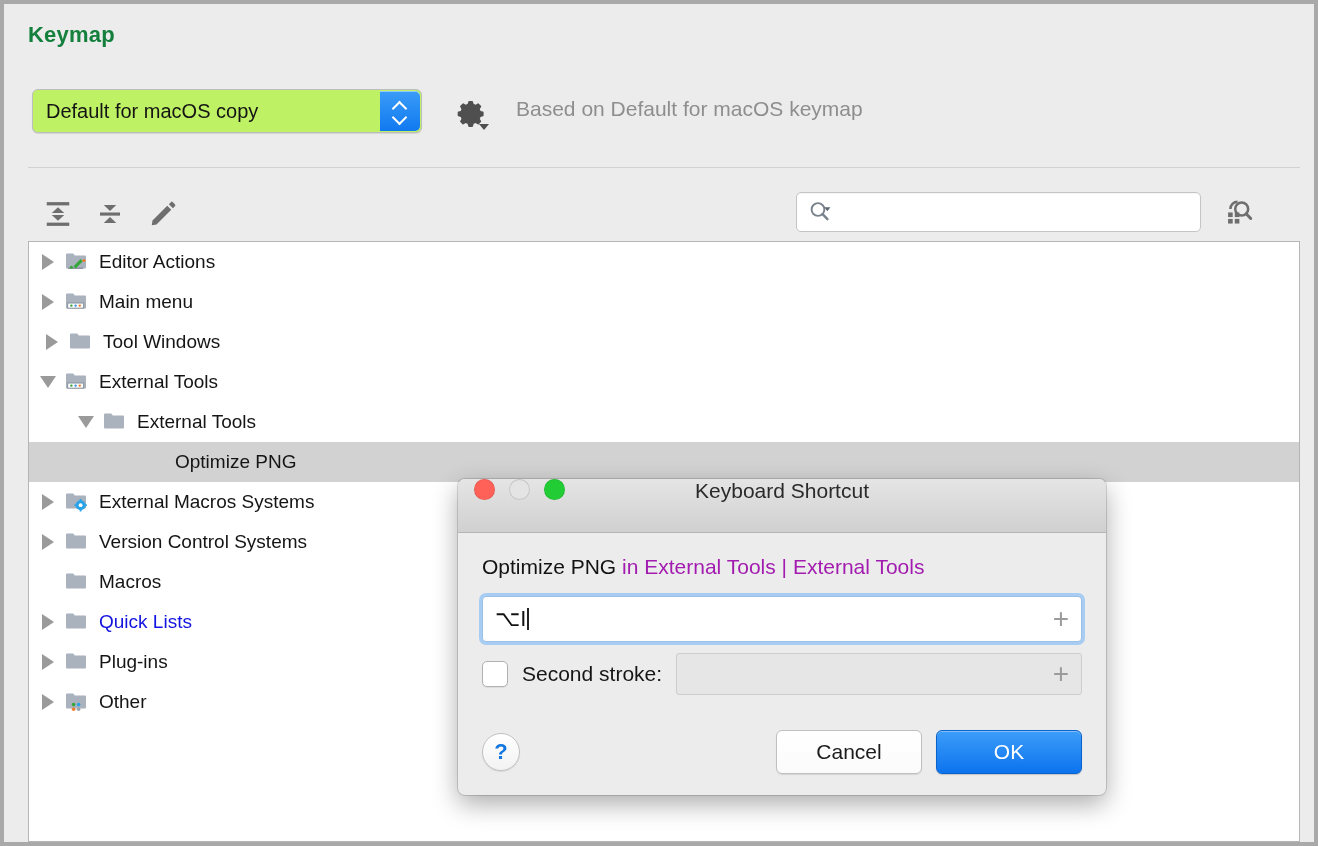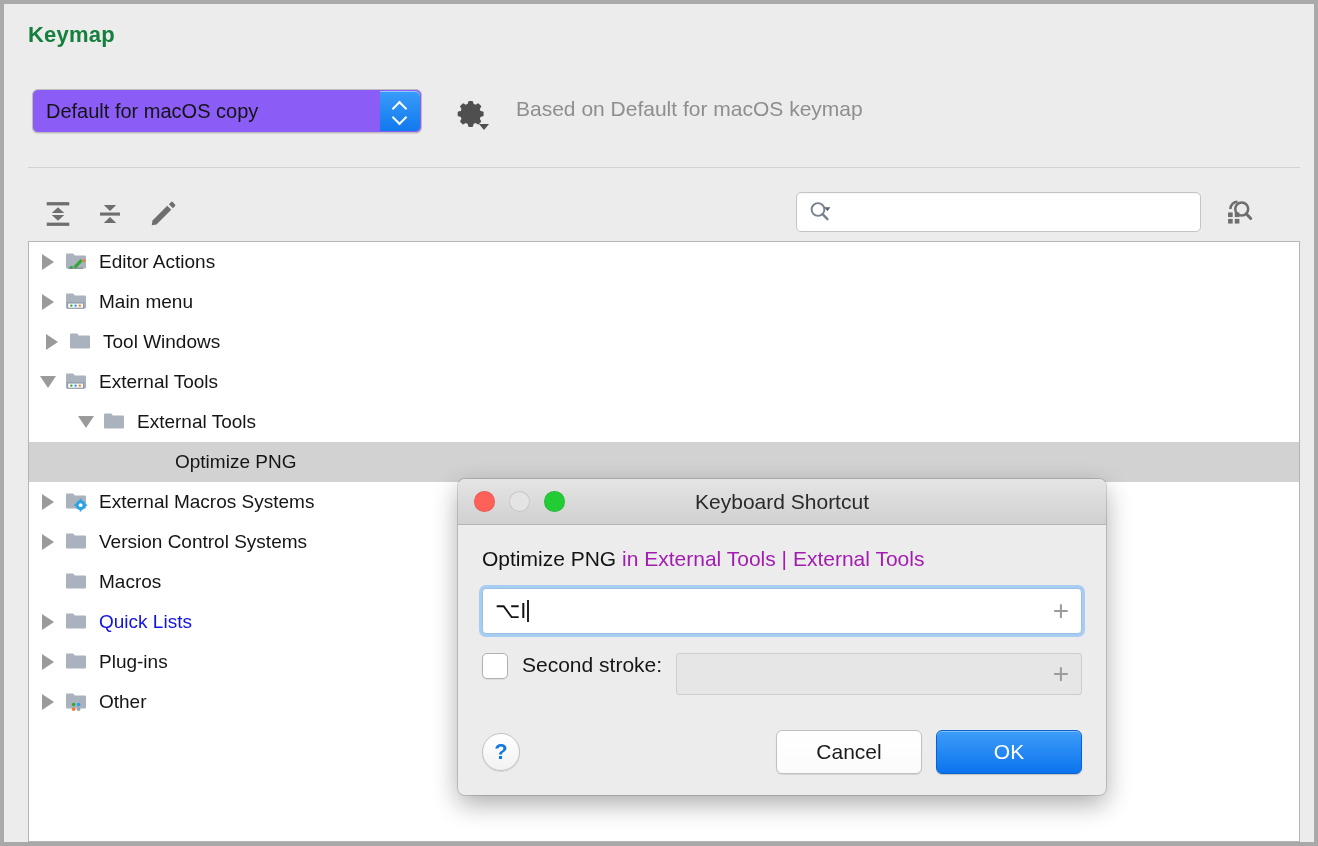--- a/index.html
+++ b/index.html
@@ -22,21 +22,21 @@
     font-size: 22px; font-weight: bold; color: #15803d;
     letter-spacing: 0.2px;
   }
 
   
   .combo {
     position: absolute; left: 28px; top: 85px;
     width: 390px; height: 44px;
     display: flex; align-items: stretch;
     border-radius: 6px;
-    background: #8b5cf6;
+    background: #bef264;
     border: 1px solid #bdbdbd;
     box-shadow: 0 1px 1px rgba(0,0,0,0.10);
   }
   .combo-value {
     flex: 1; display: flex; align-items: center;
     padding-left: 13px; font-size: 20px; color: #141414;
     white-space: nowrap; overflow: hidden;
   }
   .combo-stepper {
     width: 40px; margin: 1px 1px 1px 0;
@@ -151,24 +151,24 @@
   
   .dialog {
     position: absolute; left: 454px; top: 475px;
     width: 648px; height: 316px;
     background: #ececec;
     border-radius: 7px;
     box-shadow: 0 9px 26px rgba(0,0,0,0.33), 0 0 0 1px rgba(0,0,0,0.14);
     overflow: hidden;
   }
   .dlg-titlebar {
-    height: 46px;
+    height: 54px;
     background: linear-gradient(180deg,#e5e5e5 0%,#d0d0d0 100%);
     border-bottom: 1px solid #b4b4b4;
-    display: flex; align-items: center;
+    display: flex; 
     position: relative;
   }
   .lights { display: flex; gap: 14px; margin-left: 16px; }
   .light { width: 21px; height: 21px; border-radius: 50%; }
   .light.red   { background: #ff6057; box-shadow: inset 0 0 0 0.5px rgba(0,0,0,0.14); }
   .light.gray  { background: #e4e4e4; box-shadow: inset 0 0 0 1px #c6c6c6; }
   .light.green { background: #21cc34; box-shadow: inset 0 0 0 0.5px rgba(0,0,0,0.14); }
   .dlg-title {
     position: absolute; left: 0; right: 0; text-align: center;
     font-size: 21px; color: #2a2a2a;
@@ -189,22 +189,22 @@
     padding: 0 12px;
   }
   .stroke-text { flex: 1; font-size: 22px; color: #111; }
   .caret {
     display: inline-block; width: 2px; height: 22px;
     background: #222; vertical-align: -4px; margin-left: 1px;
   }
   .plus { color: #9b9b9b; font-size: 28px; line-height: 1; font-weight: 300; }
 
   .second-row {
-    margin-top: 19px;
-    display: flex; 
+    margin-top: 11px;
+    display: flex; align-items: center;
   }
   .checkbox {
     width: 26px; height: 26px; flex: none;
     background: #fff; border: 1px solid #b1b1b1;
     border-radius: 5px;
     box-shadow: 0 1px 1px rgba(0,0,0,0.07);
   }
   .second-label { font-size: 21px; color: #161616; margin-left: 14px; }
   .second-field {
     margin-left: 14px; flex: 1; height: 42px;

